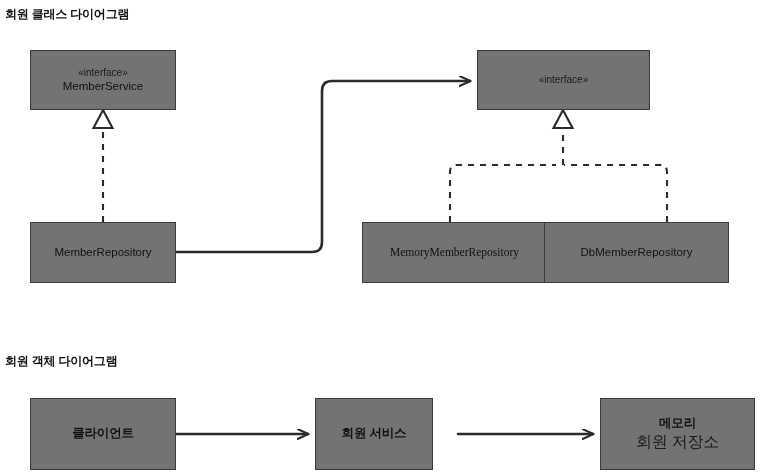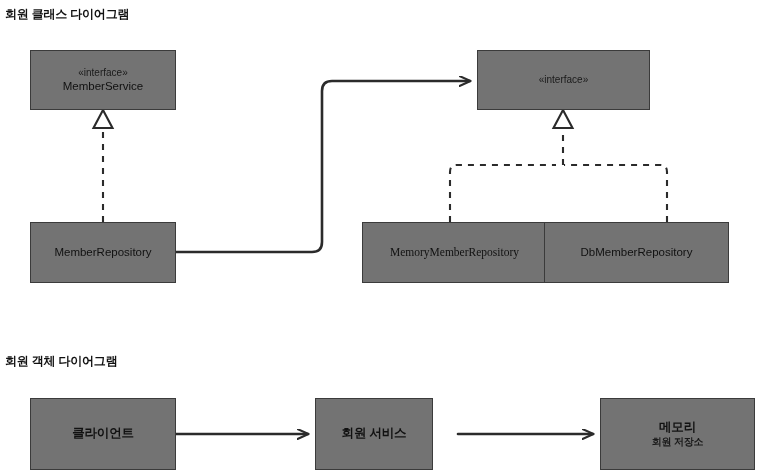--- a/index.html
+++ b/index.html
@@ -54,22 +54,22 @@
     color: #111111;
   }
   .iface .nm { font-weight: normal; }
   .cls .nm { font-weight: normal; font-size: 11.5px; }
   .obj .nm {
     font-weight: bold;
     font-size: 12.5px;
     letter-spacing: -0.2px;
   }
   .obj .nm2 {
-    font-weight: bold;
-    font-size: 10px;
+    font-weight: normal;
+    font-size: 16px;
     letter-spacing: -0.2px;
   }
 
   
   #node-member-service      { left: 30px;  top: 50px;  width: 146px; height: 60px; }
   #node-member-repository   { left: 477px; top: 50px;  width: 173px; height: 60px; }
   #node-member-service-impl { left: 30px;  top: 222px; width: 146px; height: 61px; }
   #node-memory-repo         { left: 362px; top: 222px; width: 185px; height: 61px; font-family: Liberation Serif, serif; }
   #node-db-repo             { left: 544px; top: 222px; width: 185px; height: 61px; }
 

